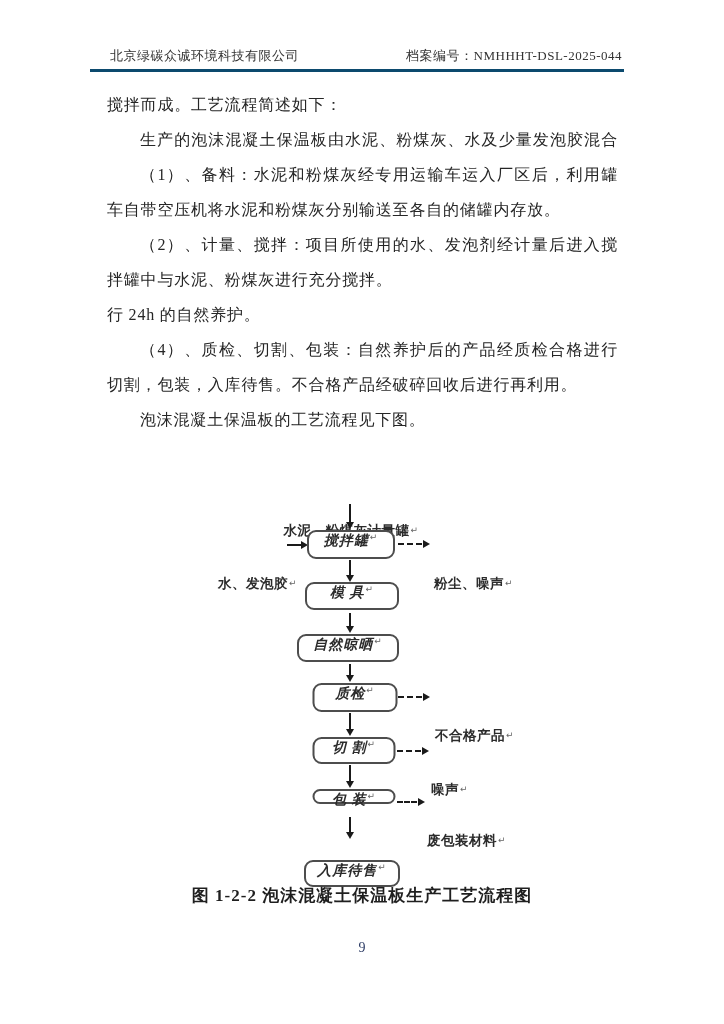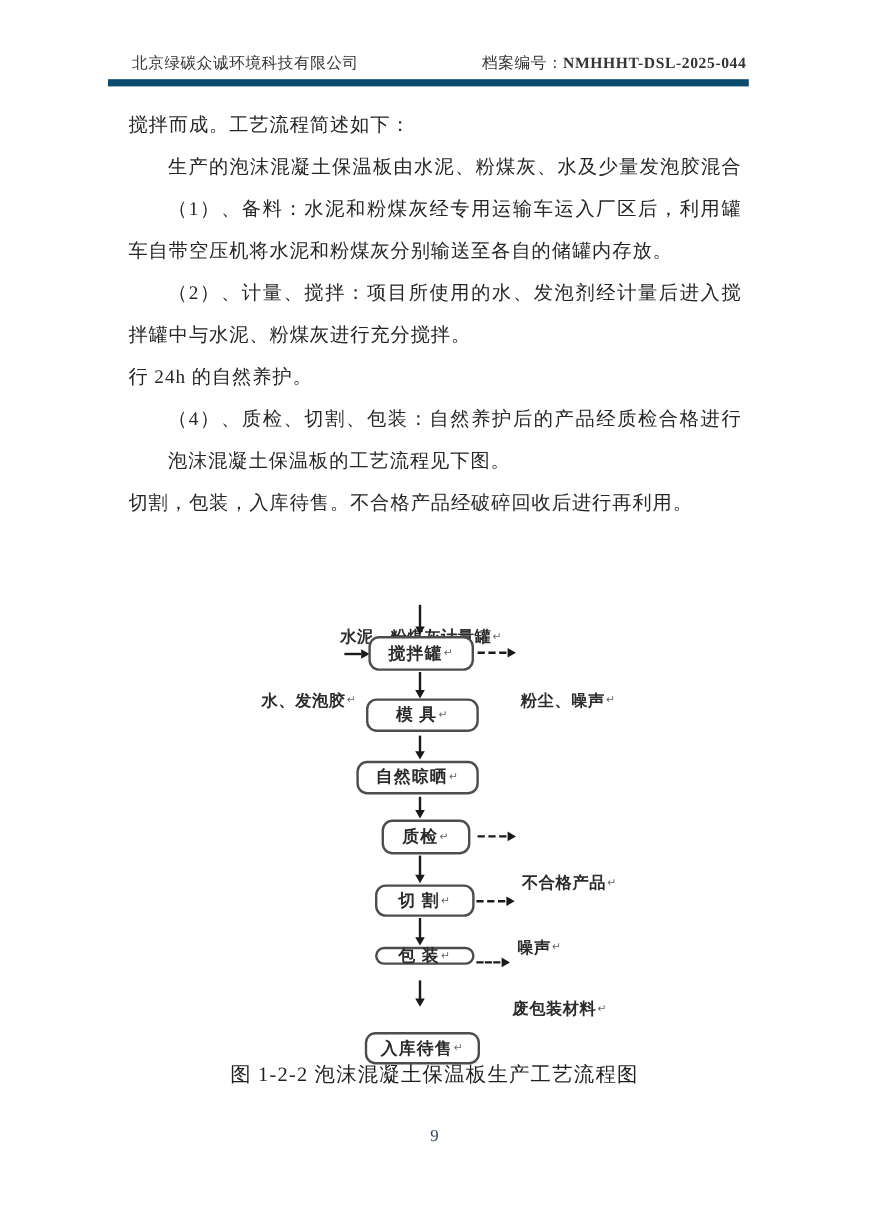--- a/index.html
+++ b/index.html
@@ -14,30 +14,30 @@
   }
 
   
   .header {
     position: absolute;
     left: 90px;
     top: 44px;
     width: 534px;
     height: 28px;
     box-sizing: border-box;
-    border-bottom: 6px solid #0c4a6e;
+    border-bottom: 3px solid #0c4a6e;
     display: flex;
     justify-content: space-between;
     align-items: flex-end;
     padding: 0 2px 4px 20px;
     font-size: 13px;
     letter-spacing: 0.5px;
     color: #333333;
   }
-  .header .doc-no { font-weight: 700; }
+  .header .doc-no { font-weight: 400; }
   .header .doc-label { font-weight: 400; }
 
   
   .body-text {
     position: absolute;
     left: 107px;
     top: 87px;
     width: 511px;
     font-size: 16px;
     letter-spacing: 0.8px;
@@ -67,27 +67,28 @@
   }
   .centered { transform: translateX(-50%); }
   .fbox {
     position: absolute;
     transform: translateX(-50%);
     box-sizing: border-box;
     border: 2px solid #4d4d4d;
     border-radius: 9px;
     background: #ffffff;
     display: flex;
-    align-items: center;
+    align-items: flex-start;
     justify-content: center;
     font-size: 14px;
     font-weight: 700;
     letter-spacing: 1px;
     color: #2b2b2b;
     white-space: nowrap;
+    font-style: italic;
   }
   .va { position: absolute; left: 349px; width: 2px; background: #1a1a1a; }
   .va::after {
     content: ""; position: absolute; bottom: -6px; left: -3px;
     border-left: 4px solid transparent; border-right: 4px solid transparent;
     border-top: 7px solid #1a1a1a;
   }
   .ha { position: absolute; height: 2px; background: #1a1a1a; }
   .ha::after {
     content: ""; position: absolute; right: -7px; top: -3px;
@@ -109,21 +110,21 @@
     vertical-align: 2px;
   }
 
   
   .caption {
     position: absolute;
     left: 0; right: 0;
     top: 884px;
     text-align: center;
     font-size: 17px;
-    font-weight: 400;
+    font-weight: 700;
     letter-spacing: 1px;
     color: #1f1f1f;
   }
   .pagenum {
     position: absolute;
     left: 0; right: 0;
     top: 940px;
     text-align: center;
     font-size: 14px;
     color: #2e3d66;
@@ -141,22 +142,22 @@
 
   <div class="body-text">
     <div class="bline">搅拌而成。工艺流程简述如下：</div>
     <div class="bline just indent">生产的泡沫混凝土保温板由水泥、粉煤灰、水及少量发泡胶混合</div>
     <div class="bline just indent">（1）、备料：水泥和粉煤灰经专用运输车运入厂区后，利用罐</div>
     <div class="bline">车自带空压机将水泥和粉煤灰分别输送至各自的储罐内存放。</div>
     <div class="bline just indent">（2）、计量、搅拌：项目所使用的水、发泡剂经计量后进入搅</div>
     <div class="bline">拌罐中与水泥、粉煤灰进行充分搅拌。</div>
     <div class="bline">行 24h 的自然养护。</div>
     <div class="bline just indent">（4）、质检、切割、包装：自然养护后的产品经质检合格进行</div>
+    <div class="bline">切割，包装，入库待售。不合格产品经破碎回收后进行再利用。</div>
     <div class="bline indent">泡沫混凝土保温板的工艺流程见下图。</div>
-    <div class="bline">切割，包装，入库待售。不合格产品经破碎回收后进行再利用。</div>
   </div>
 
   <div class="flowchart">
 
     <div class="flow-label centered" style="left:351px; top:485px;"><span>水泥、粉煤灰计量罐</span><span class="rm">↵</span></div>
 
     <div class="va" style="top:504px; height:19px;"></div>
     <div class="va" style="top:560px; height:16px;"></div>
     <div class="va" style="top:613px; height:14px;"></div>
     <div class="va" style="top:664px; height:12px;"></div>
@@ -172,21 +173,21 @@
         <span class="rm">↵</span>
       </div>
     <div class="fbox" style="left:352px; top:582px; width:94px; height:28px;">
         <span>模 具</span>
         <span class="rm">↵</span>
       </div>
     <div class="fbox" style="left:348px; top:634px; width:102px; height:28px;">
         <span>自然晾晒</span>
         <span class="rm">↵</span>
       </div>
-    <div class="fbox" style="left:355px; top:683px; width:74px; height:29px;">
+    <div class="fbox" style="left:355px; top:683px; width:85px; height:29px;">
         <span>质检</span>
         <span class="rm">↵</span>
       </div>
     <div class="fbox" style="left:354px; top:737px; width:83px; height:27px;">
         <span>切 割</span>
         <span class="rm">↵</span>
       </div>
     <div class="fbox" style="left:354px; top:789px; width:83px; height:15px;">
         <span>包 装</span>
         <span class="rm">↵</span>

